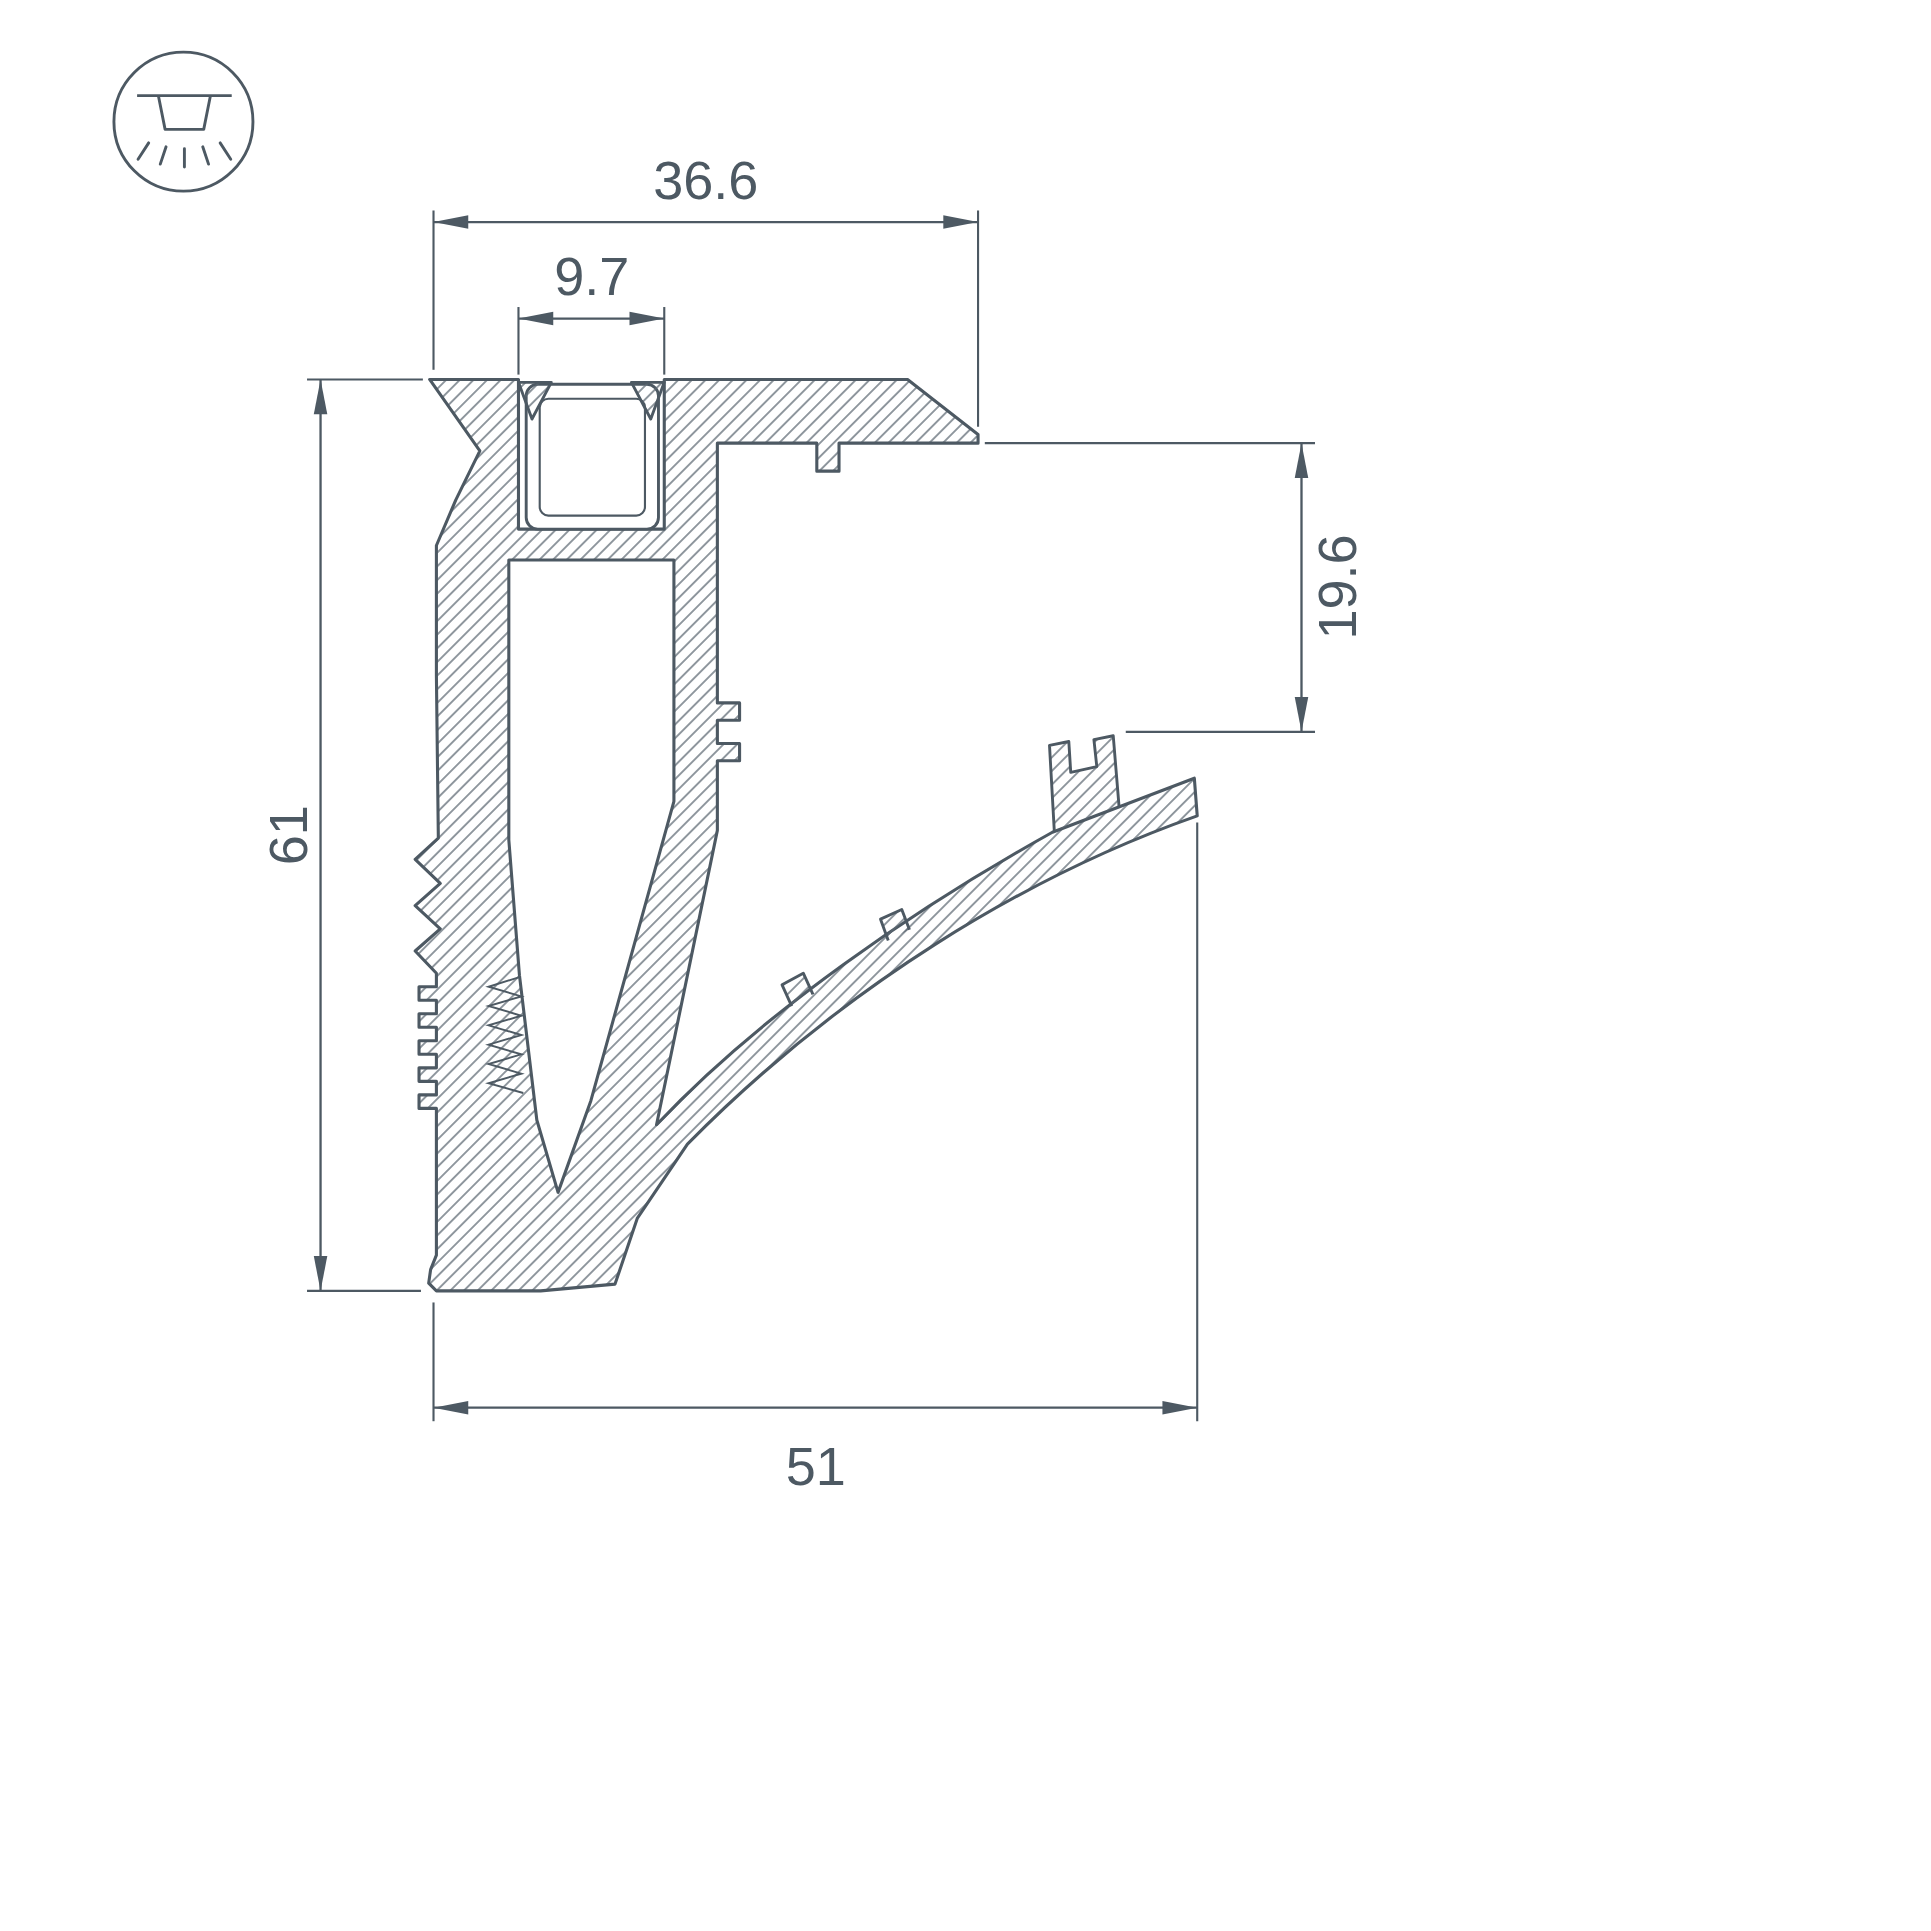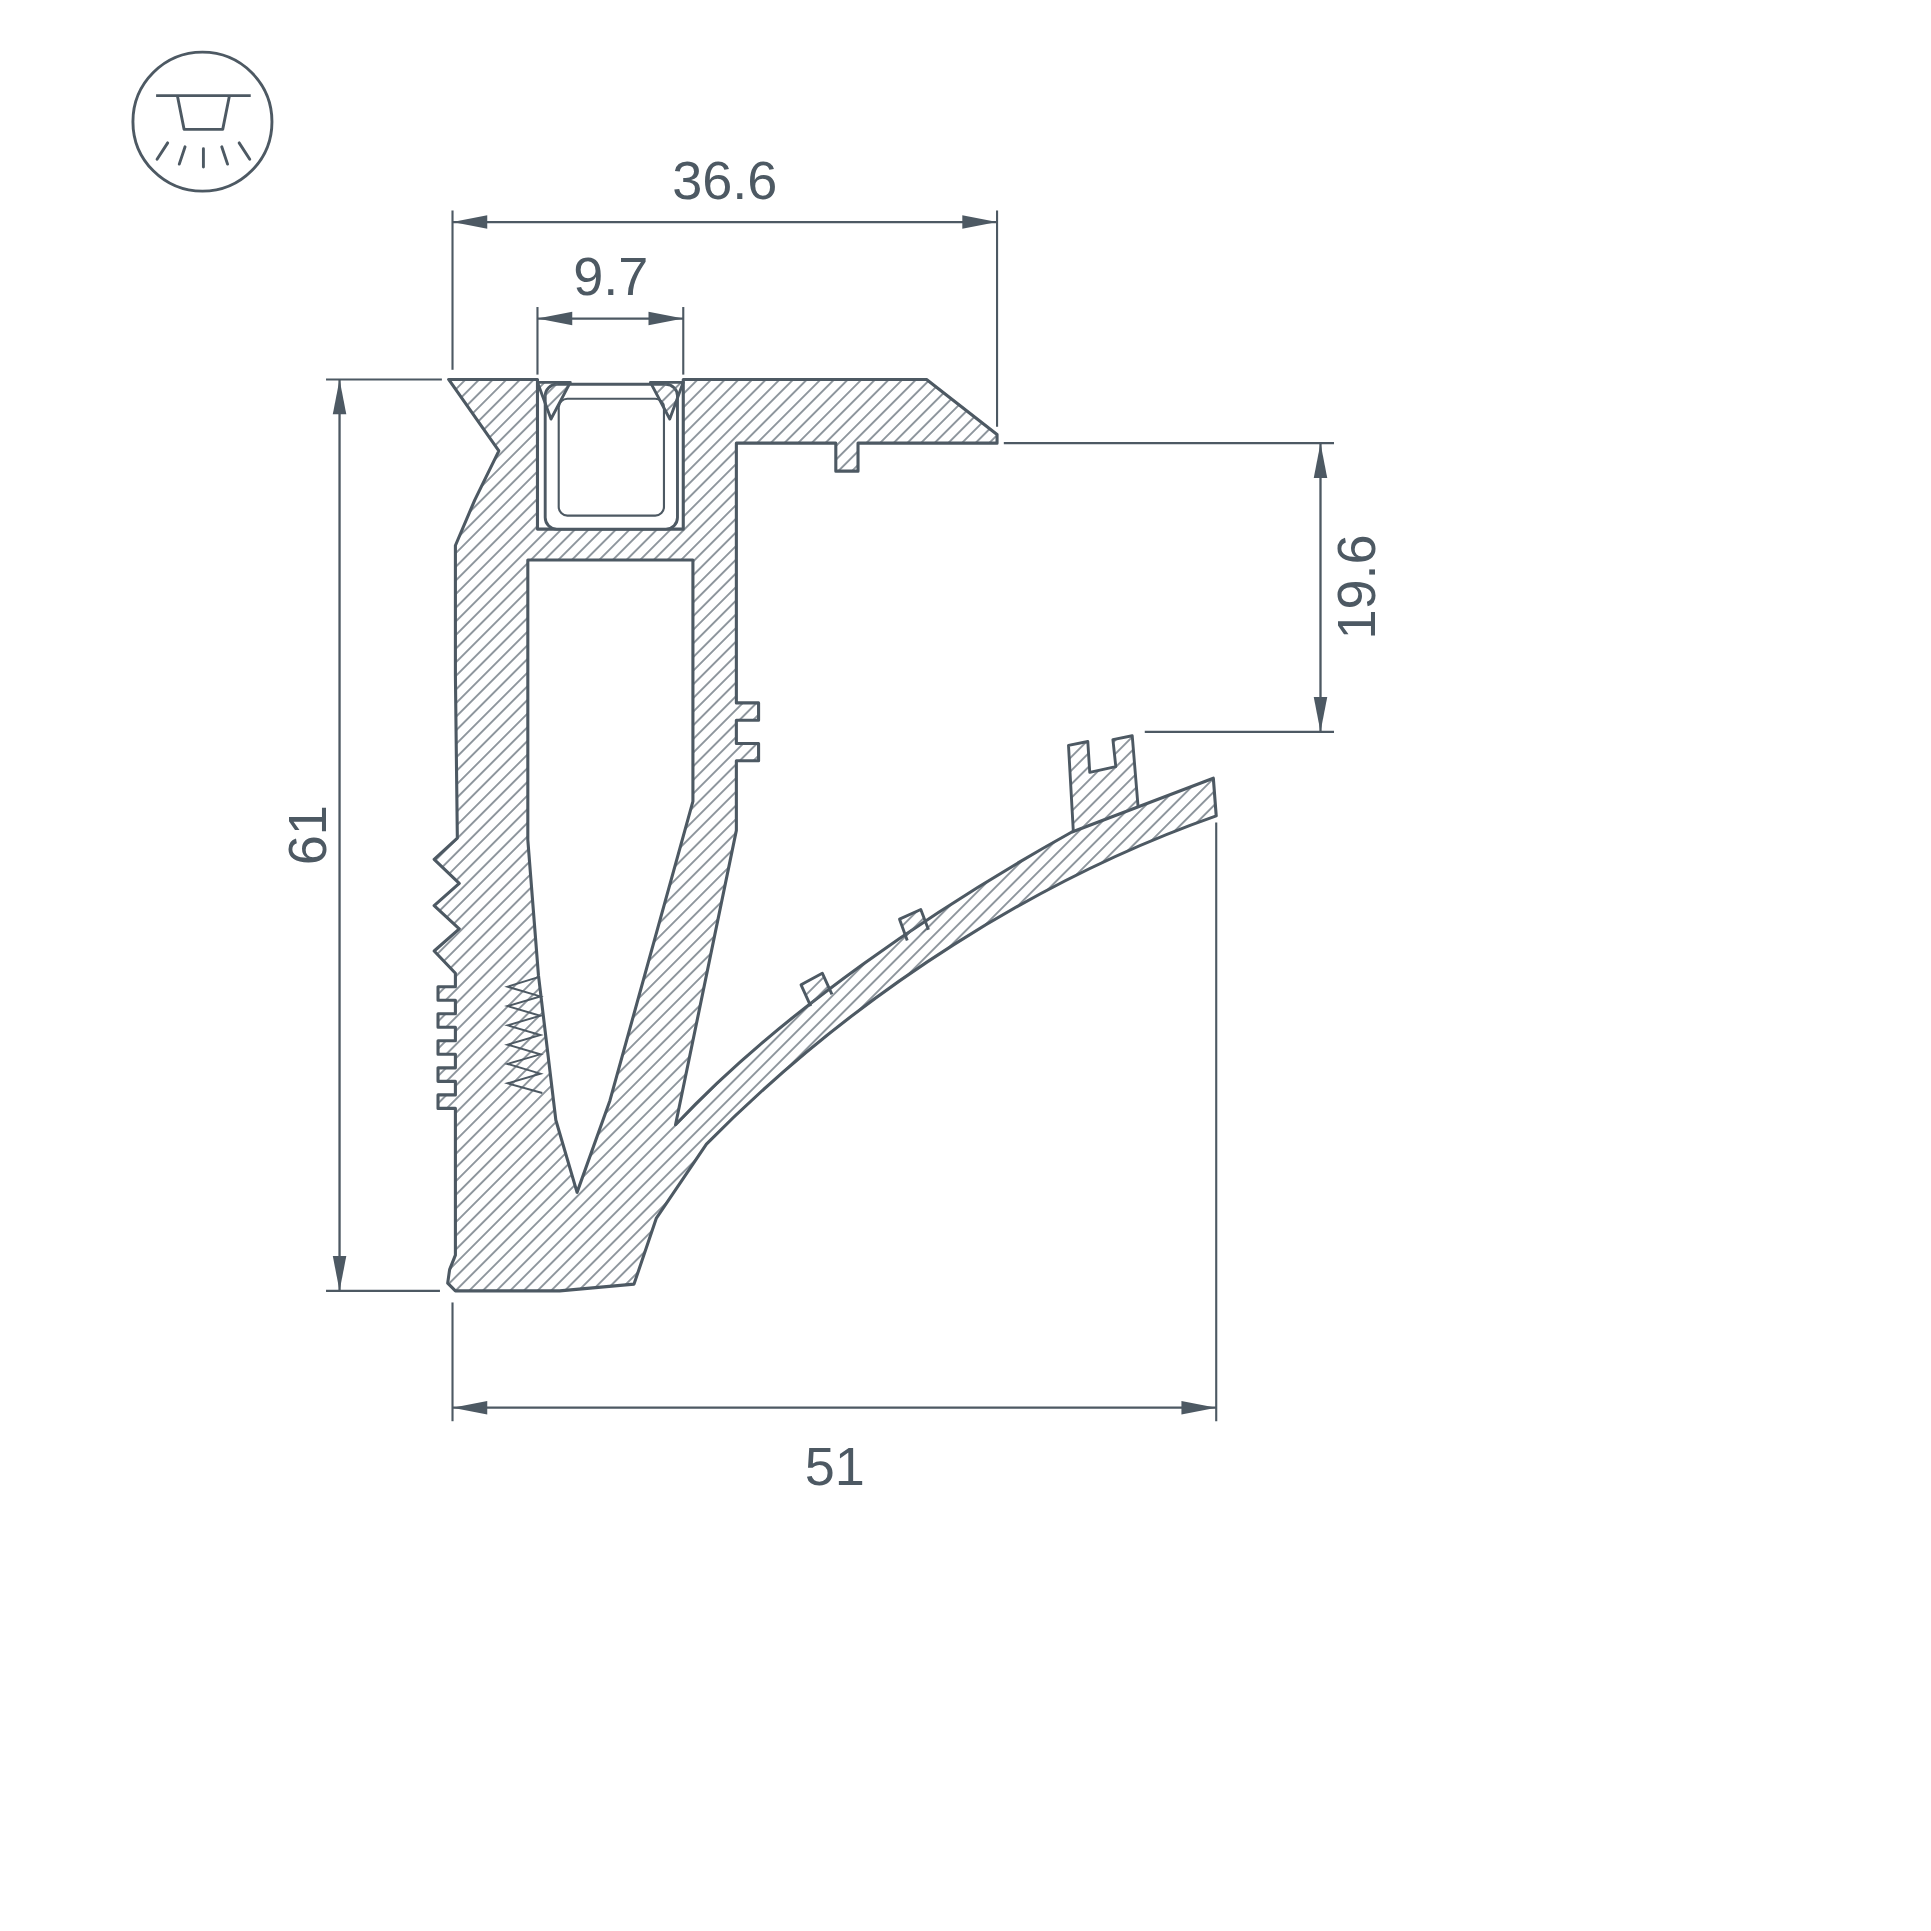--- a/index.html
+++ b/index.html
@@ -6,21 +6,20 @@
     margin: 0;
     padding: 0;
     background: #ffffff;
   }
   .canvas {
     width: 1675px;
     height: 1931px;
     position: relative;
     background: #ffffff;
     font-family: "Liberation Sans", sans-serif;
-    margin-left: 19px;
   }
   svg { display: block; }
   .dim-text {
     font-family: "Liberation Sans", sans-serif;
     font-size: 56px;
     fill: #4d5963;
   }
   .outline {
     fill: url(#hatch);
     stroke: #4d5963;

